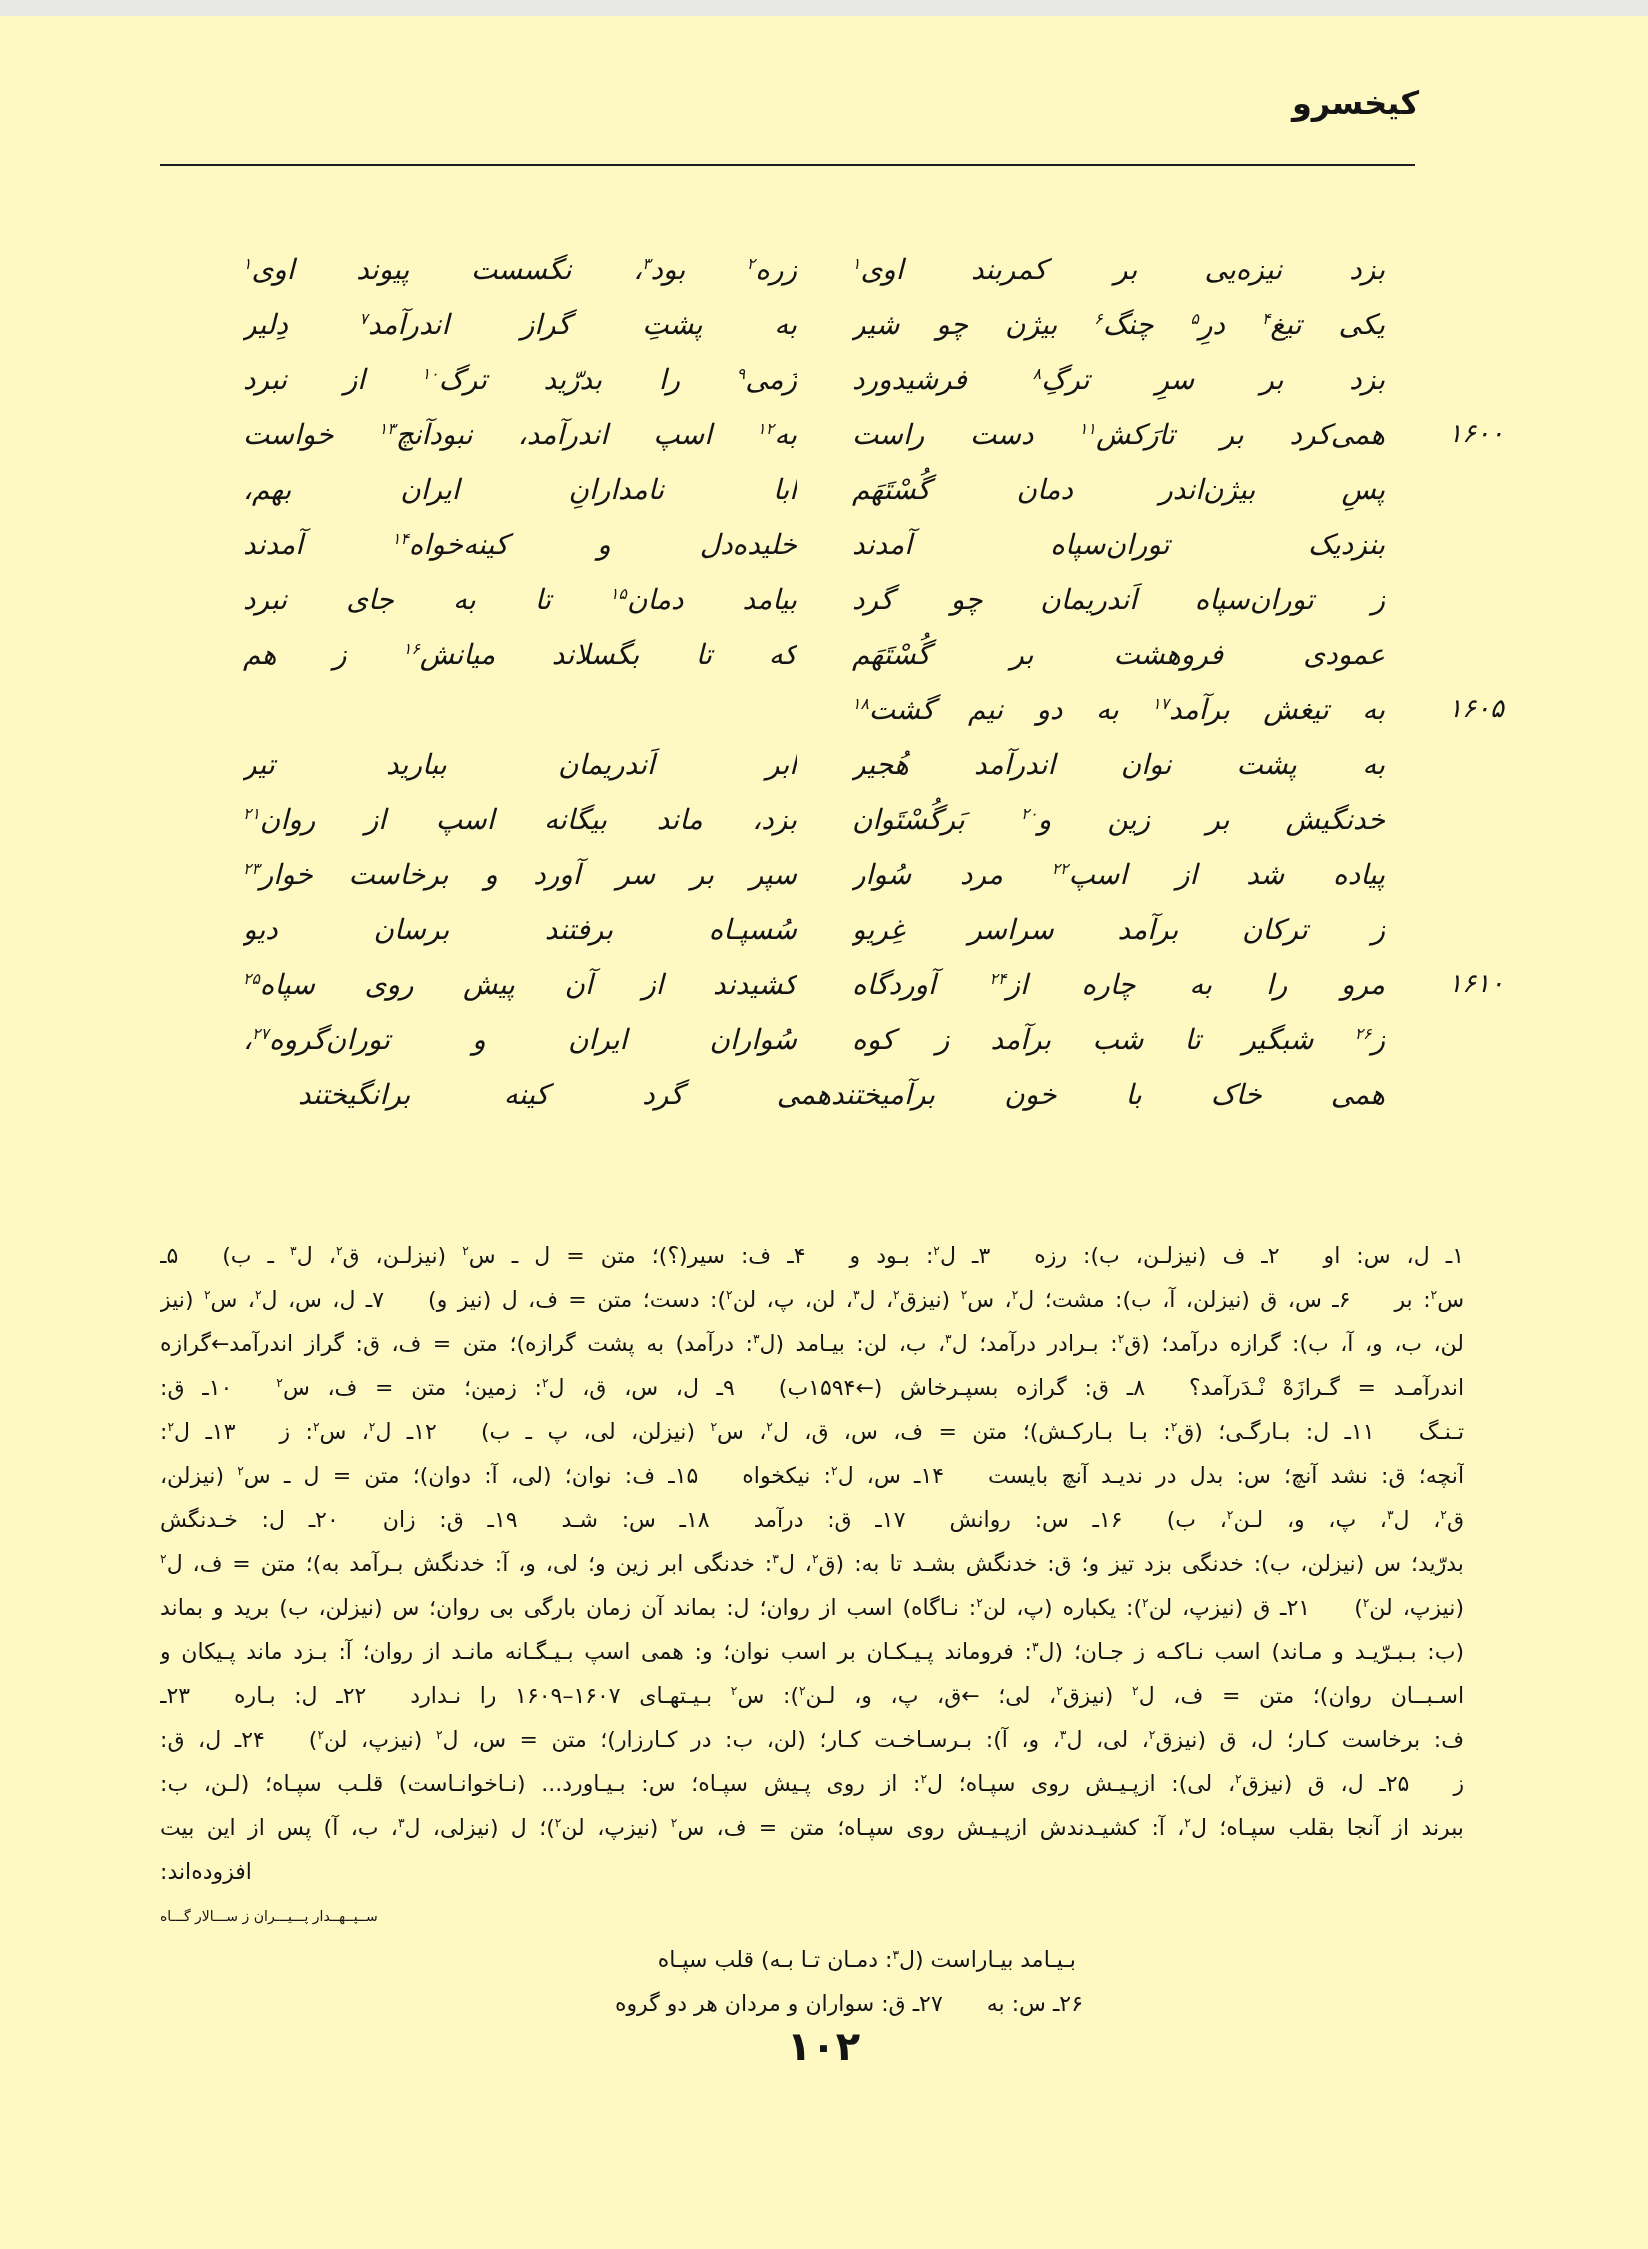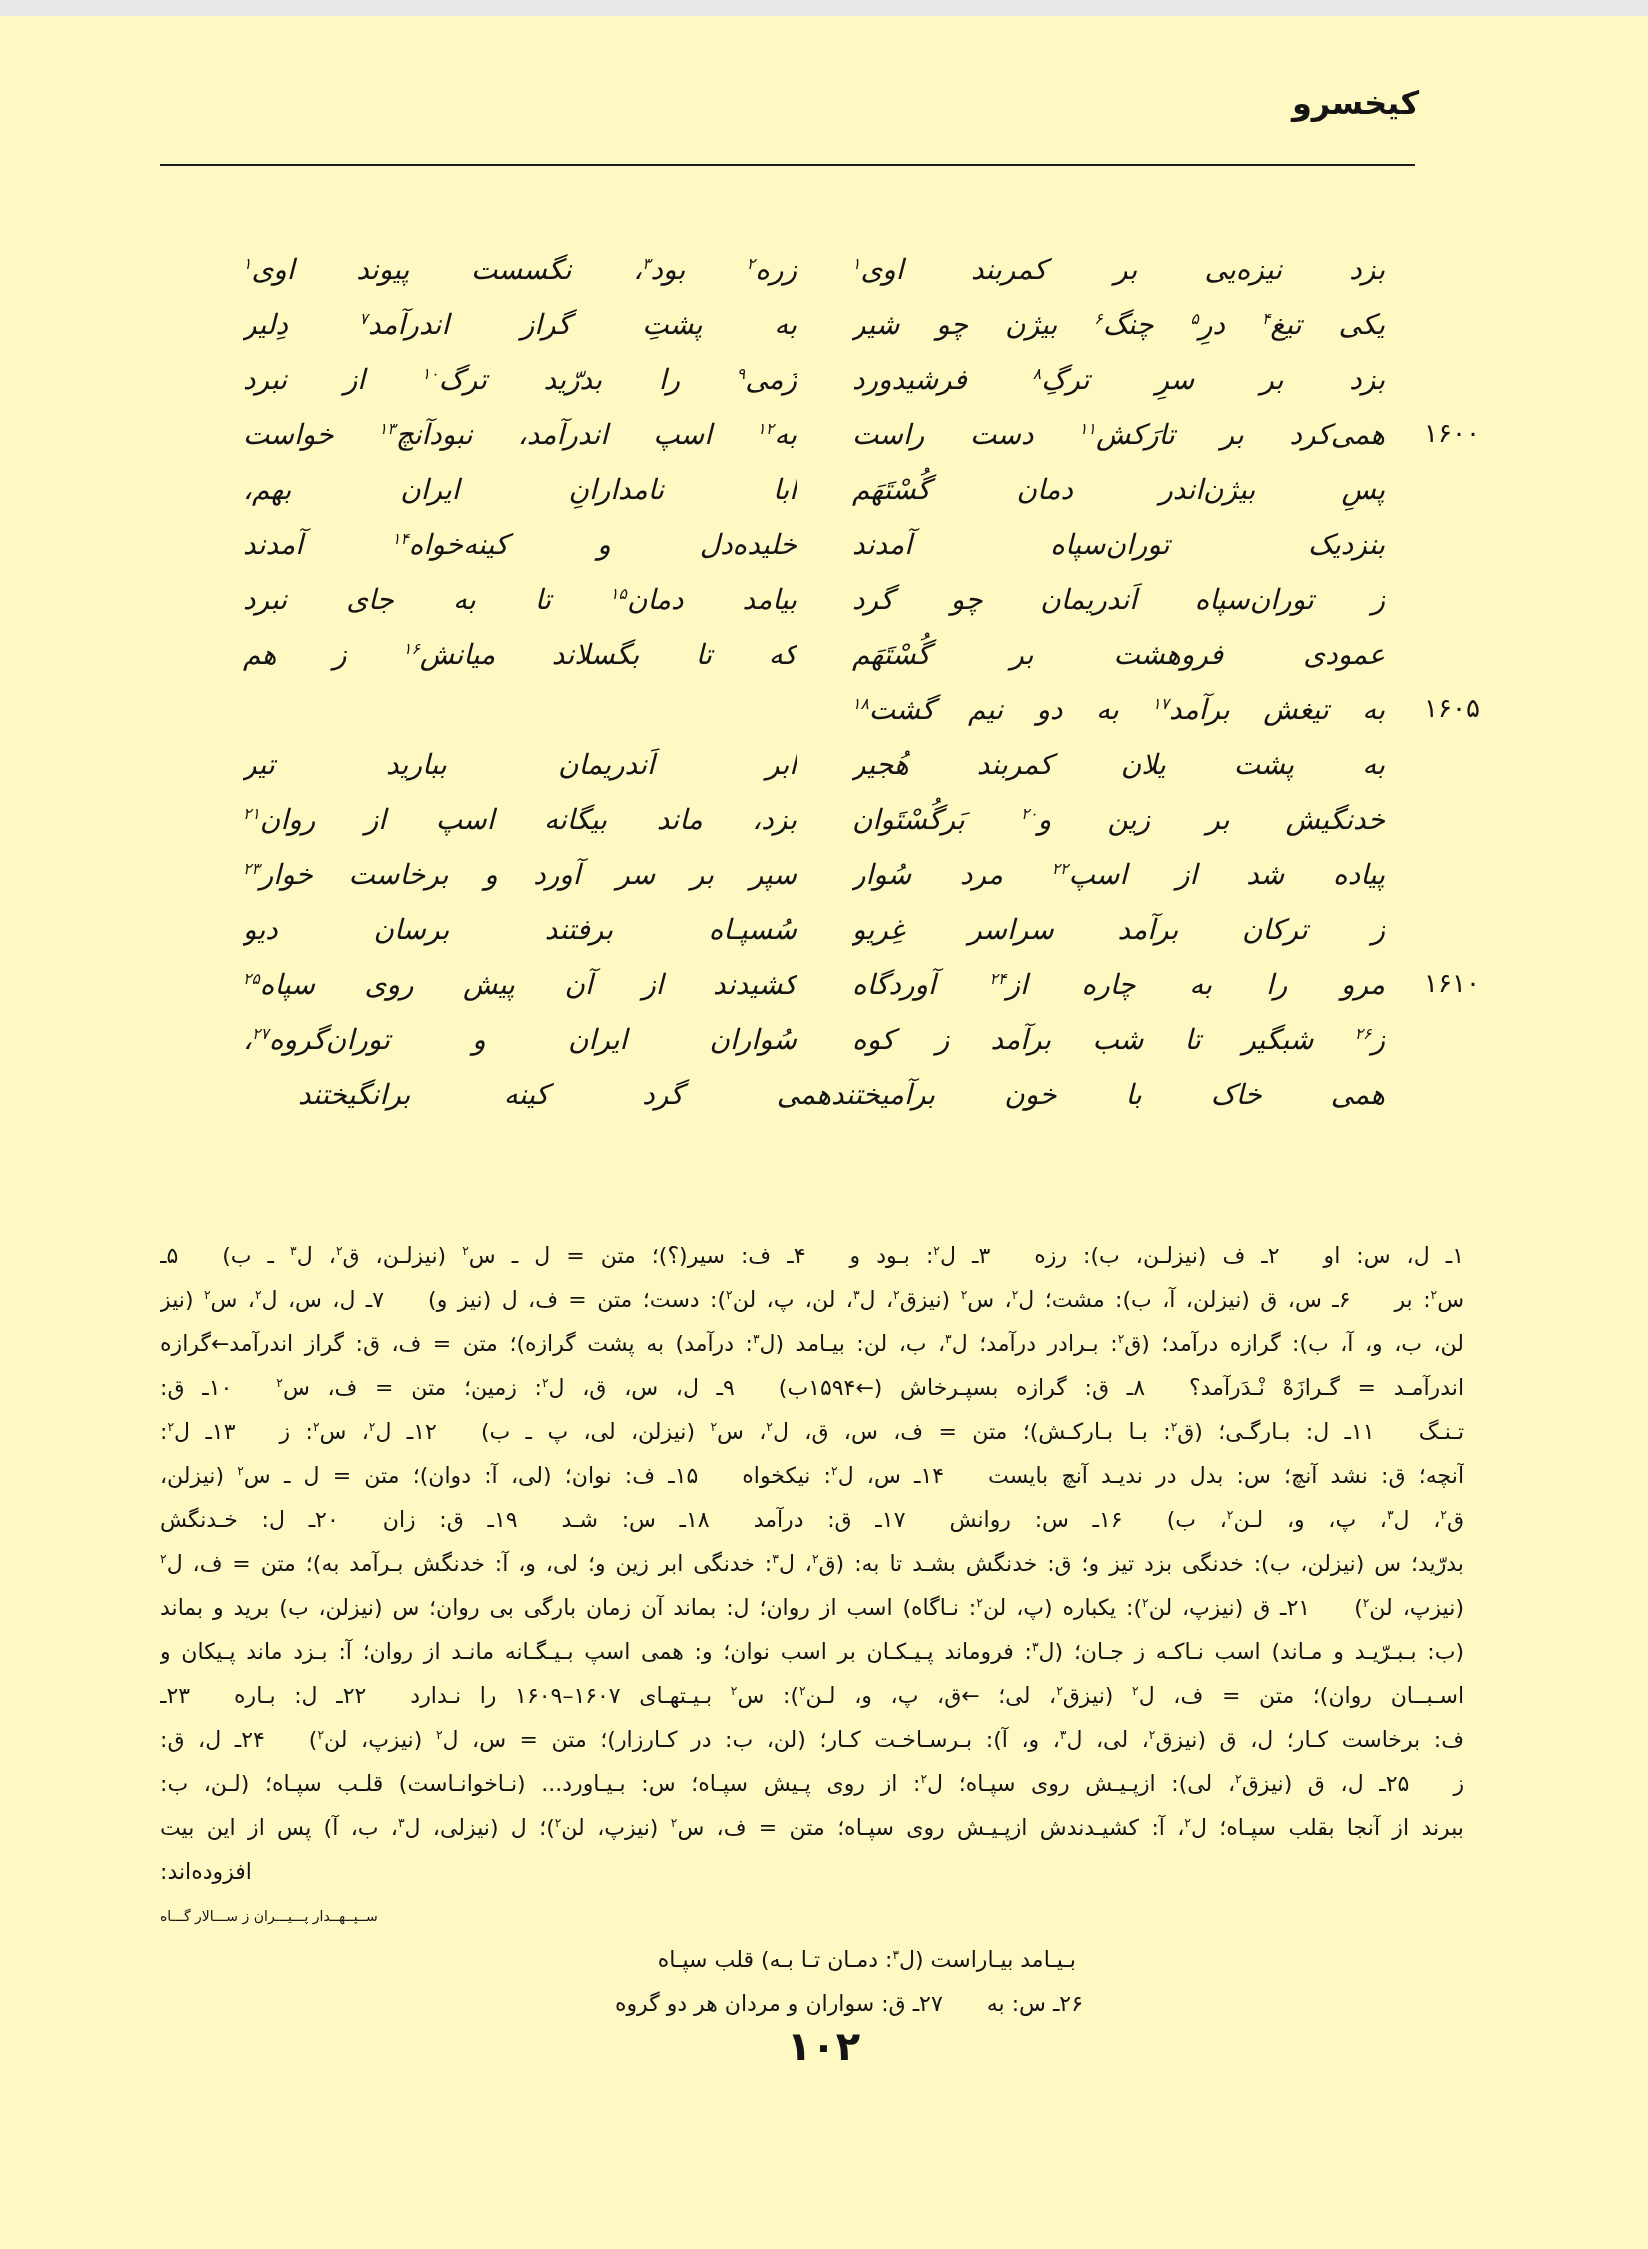--- a/index.html
+++ b/index.html
@@ -26,21 +26,21 @@
   .verses{position:absolute;top:226px;right:263px;width:1143px;}
   .vrow{position:relative;display:flex;height:55px;}
   .hemi{
     font-size:28px;line-height:55px;white-space:nowrap;overflow:hidden;
     text-align:justify;text-align-last:justify;text-justify:inter-word;font-style:italic;
   }
   .h-first{width:533px;margin-left:55px;}
   .h-second{width:554px;}
   .vnum{
     position:absolute;right:-119px;top:0;width:104px;
-    font-size:26px;line-height:53px;text-align:center;white-space:nowrap;
+    font-size:26px;line-height:53px;white-space:nowrap;font-style:italic;
   }
   sup{font-size:.56em;line-height:0;}
   
   .apparatus{position:absolute;top:1218px;left:161px;width:1304px;}
   .app-line{
     height:44px;line-height:44px;font-size:22px;white-space:nowrap;overflow:hidden;
     text-align:justify;text-align-last:justify;text-justify:inter-word;
   }
   .app-cont{height:44px;line-height:44px;font-size:22px;text-align:left;white-space:nowrap;}
   .added-1{height:44px;line-height:44px;font-size:14px;text-align:left;padding-right:82px;white-space:nowrap;overflow:hidden;}
@@ -100,21 +100,21 @@
       <div class="vnum"></div>
       <div class="hemi h-first">عمودی فروهشت بر گُسْتَهَم</div>
       <div class="hemi h-second">که تا بگسلاند میانش<sup>۱۶</sup> ز هم</div>
     </div>
     <div class="vrow">
       <div class="vnum">۱۶۰۵</div>
       <div class="hemi h-first">به تیغش برآمد<sup>۱۷</sup> به دو نیم گشت<sup>۱۸</sup></div>
     </div>
     <div class="vrow">
       <div class="vnum"></div>
-      <div class="hemi h-first">به پشت یلان کمربند هُجیر</div>
+      <div class="hemi h-first">به پشت نوان اندرآمد هُجیر</div>
       <div class="hemi h-second">ابر اَندریمان ببارید تیر</div>
     </div>
     <div class="vrow">
       <div class="vnum"></div>
       <div class="hemi h-first">خدنگیش بر زین و<sup>۲۰</sup> بَرگُسْتَوان</div>
       <div class="hemi h-second">بزد، ماند بیگانه اسپ از روان<sup>۲۱</sup></div>
     </div>
     <div class="vrow">
       <div class="vnum"></div>
       <div class="hemi h-first">پیاده شد از اسپ<sup>۲۲</sup> مرد سُوار</div>

